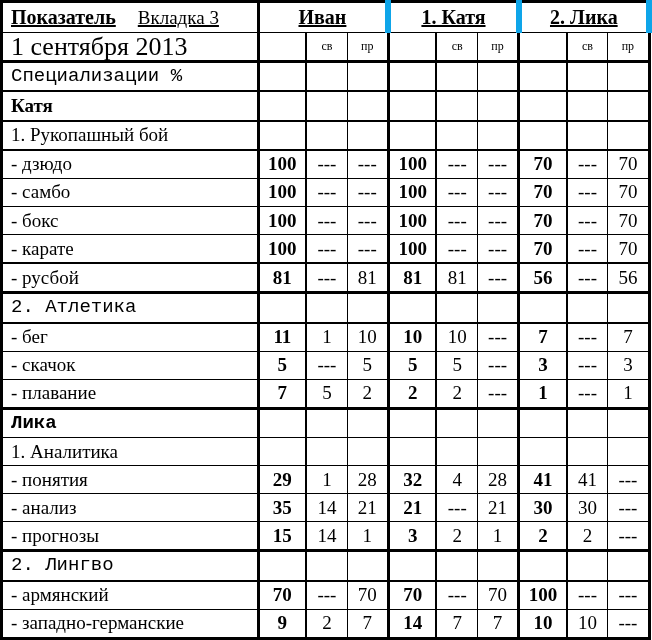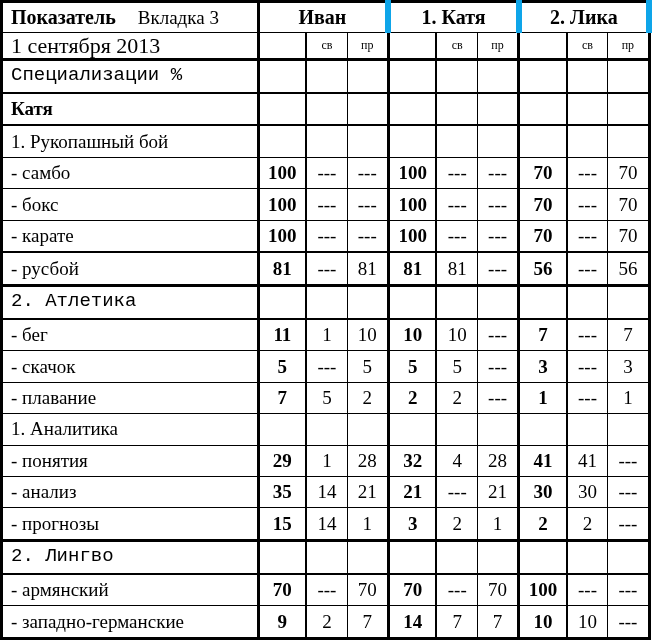--- a/index.html
+++ b/index.html
@@ -50,36 +50,36 @@
     border-left: 3px solid #000;
     border-right: 2px solid #000;
   }
   td.sv { border-right: 1px solid #000; }
   td.pr { border-right: 3px solid #000; }
   
   tr.bt1 > td { border-top: 1px solid #000; }
   tr.bt2 > td { border-top: 2px solid #000; }
   tr.bt3 > td { border-top: 3px solid #000; font-family: Liberation Mono, monospace; }
   
-  tr.header-row1 > td { height: 29px; }
+  tr.header-row1 > td { height: 29px; text-decoration: underline; }
   td.group-header {
     font-weight: bold;
     font-size: 20px;
     border-left: 3px solid #000;
     border-right: 6px solid #0ea5e9;
   }
   td.title-cell { font-size: 20px; }
   .title-main { font-weight: bold; }
   .title-tab {
     font-weight: normal;
     font-size: 19px;
     margin-left: 22px;
   }
   tr.header-row2 > td { border-top: 1px solid #000; font-size: 12px; }
-  tr.header-row2 > td.label { font-size: 22px; }
+  tr.header-row2 > td.label { font-size: 26px; }
 </style>
 </head>
 <body>
 
 <table>
   <colgroup>
     <col style="width:256px">
     <col style="width:48px">
       <col style="width:41px">
       <col style="width:41px">
@@ -142,20 +142,32 @@
         <td class="main"></td>
         <td class="sv"></td>
         <td class="pr"></td>
         <td class="main"></td>
         <td class="sv"></td>
         <td class="pr"></td>
         <td class="main"></td>
         <td class="sv"></td>
         <td class="pr"></td>
       </tr>
+      <tr class="bt2">
+        <td class="label">- дзюдо</td>
+        <td class="main">100</td>
+        <td class="sv">---</td>
+        <td class="pr">---</td>
+        <td class="main">100</td>
+        <td class="sv">---</td>
+        <td class="pr">---</td>
+        <td class="main">70</td>
+        <td class="sv">---</td>
+        <td class="pr">70</td>
+      </tr>
       <tr class="bt1">
         <td class="label">- самбо</td>
         <td class="main">100</td>
         <td class="sv">---</td>
         <td class="pr">---</td>
         <td class="main">100</td>
         <td class="sv">---</td>
         <td class="pr">---</td>
         <td class="main">70</td>
         <td class="sv">---</td>
@@ -237,20 +249,32 @@
         <td class="label">- плавание</td>
         <td class="main">7</td>
         <td class="sv">5</td>
         <td class="pr">2</td>
         <td class="main">2</td>
         <td class="sv">2</td>
         <td class="pr">---</td>
         <td class="main">1</td>
         <td class="sv">---</td>
         <td class="pr">1</td>
+      </tr>
+      <tr class="bt3">
+        <td class="label bold">Лика</td>
+        <td class="main"></td>
+        <td class="sv"></td>
+        <td class="pr"></td>
+        <td class="main"></td>
+        <td class="sv"></td>
+        <td class="pr"></td>
+        <td class="main"></td>
+        <td class="sv"></td>
+        <td class="pr"></td>
       </tr>
       <tr class="bt1">
         <td class="label">1. Аналитика</td>
         <td class="main"></td>
         <td class="sv"></td>
         <td class="pr"></td>
         <td class="main"></td>
         <td class="sv"></td>
         <td class="pr"></td>
         <td class="main"></td>

